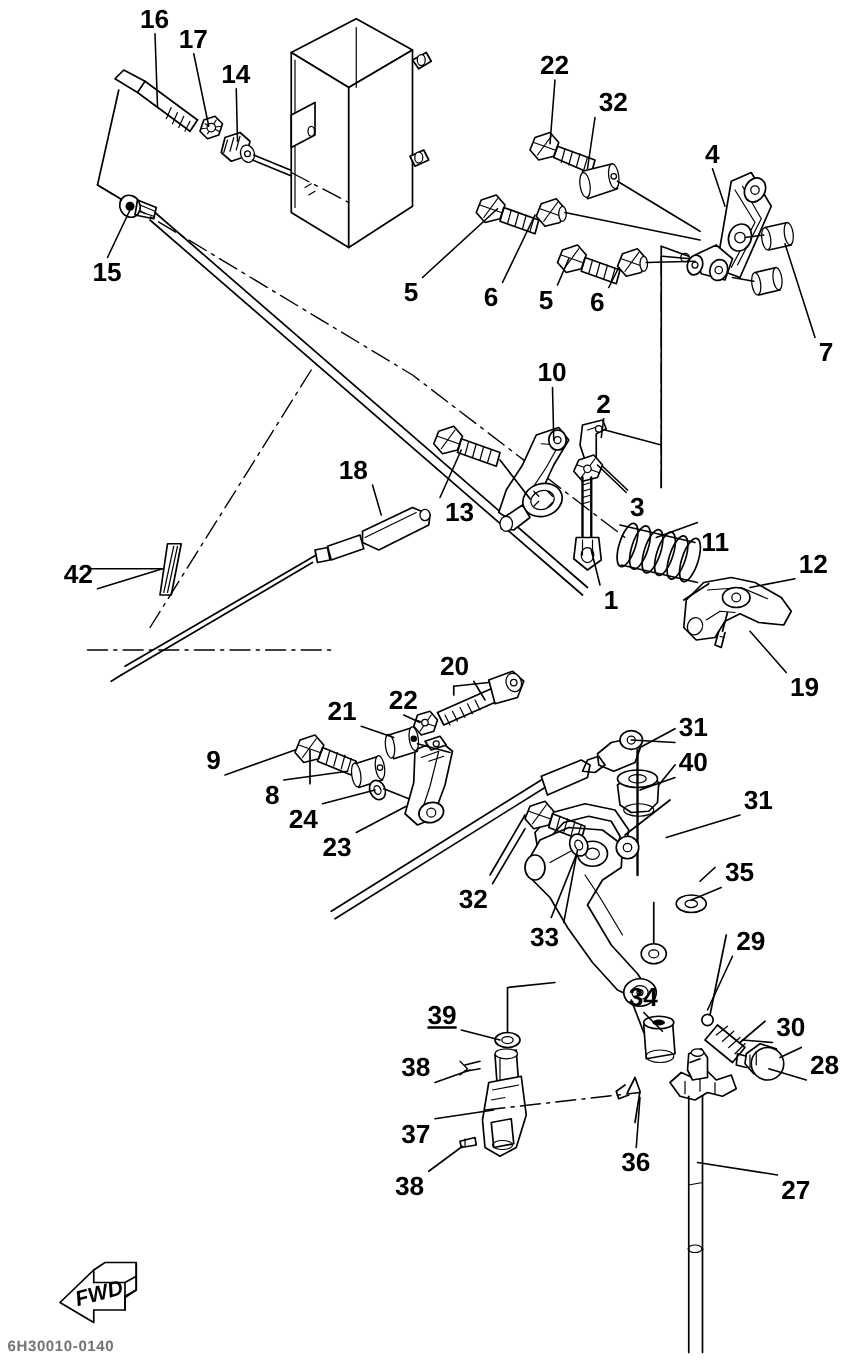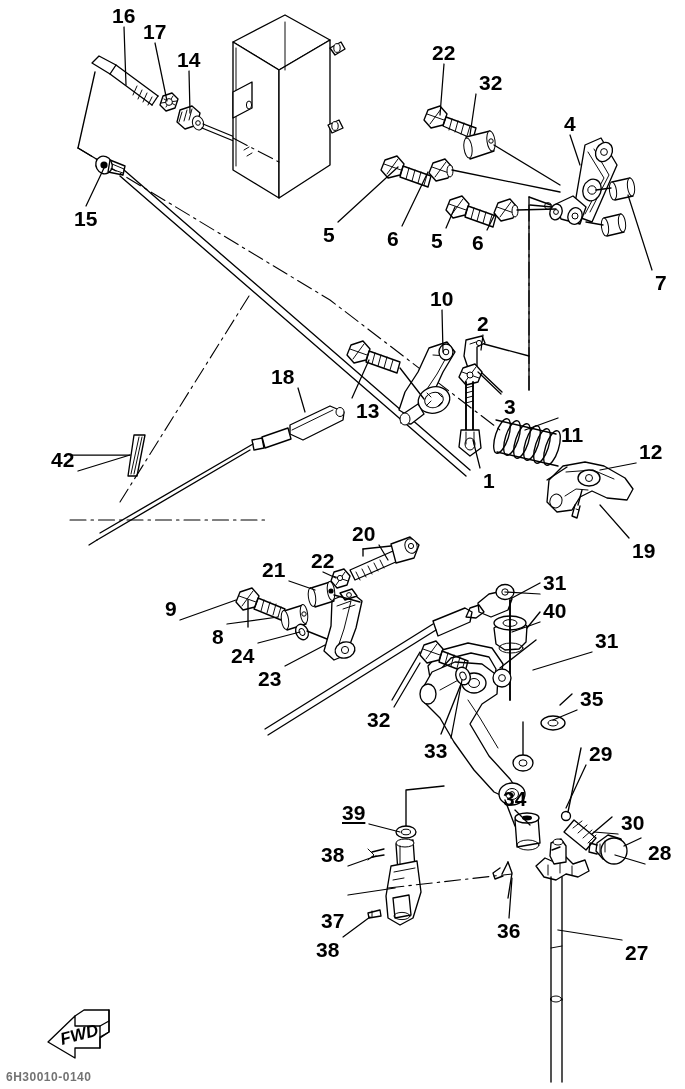--- a/index.html
+++ b/index.html
@@ -675,21 +675,21 @@
       <div class="callout" style="left: 595px; top: 630px;">31</div>
       <div class="callout" style="left: 580px; top: 688px;">35</div>
       <div class="callout" style="left: 589px; top: 743px;">29</div>
       <div class="callout" style="left: 621px; top: 812px;">30</div>
       <div class="callout" style="left: 648px; top: 842px;">28</div>
       <div class="callout" style="left: 503px; top: 788px;">34</div>
       <div class="callout" style="left: 367px; top: 709px;">32</div>
       <div class="callout" style="left: 424px; top: 740px;">33</div>
       <div class="callout" style="left: 342px; top: 802px; text-decoration: underline;">39</div>
       <div class="callout" style="left: 321px; top: 844px;">38</div>
-      <div class="callout" style="left: 321px; top: 897px; margin-top: 13px;">37</div>
+      <div class="callout" style="left: 321px; top: 897px;">37</div>
       <div class="callout" style="left: 316px; top: 939px;">38</div>
       <div class="callout" style="left: 497px; top: 920px;">36</div>
       <div class="callout" style="left: 625px; top: 942px;">27</div>
     </div>
 
   <div id="footer-code">6H30010-0140</div>
 
 </div>
 
 </body></html>

